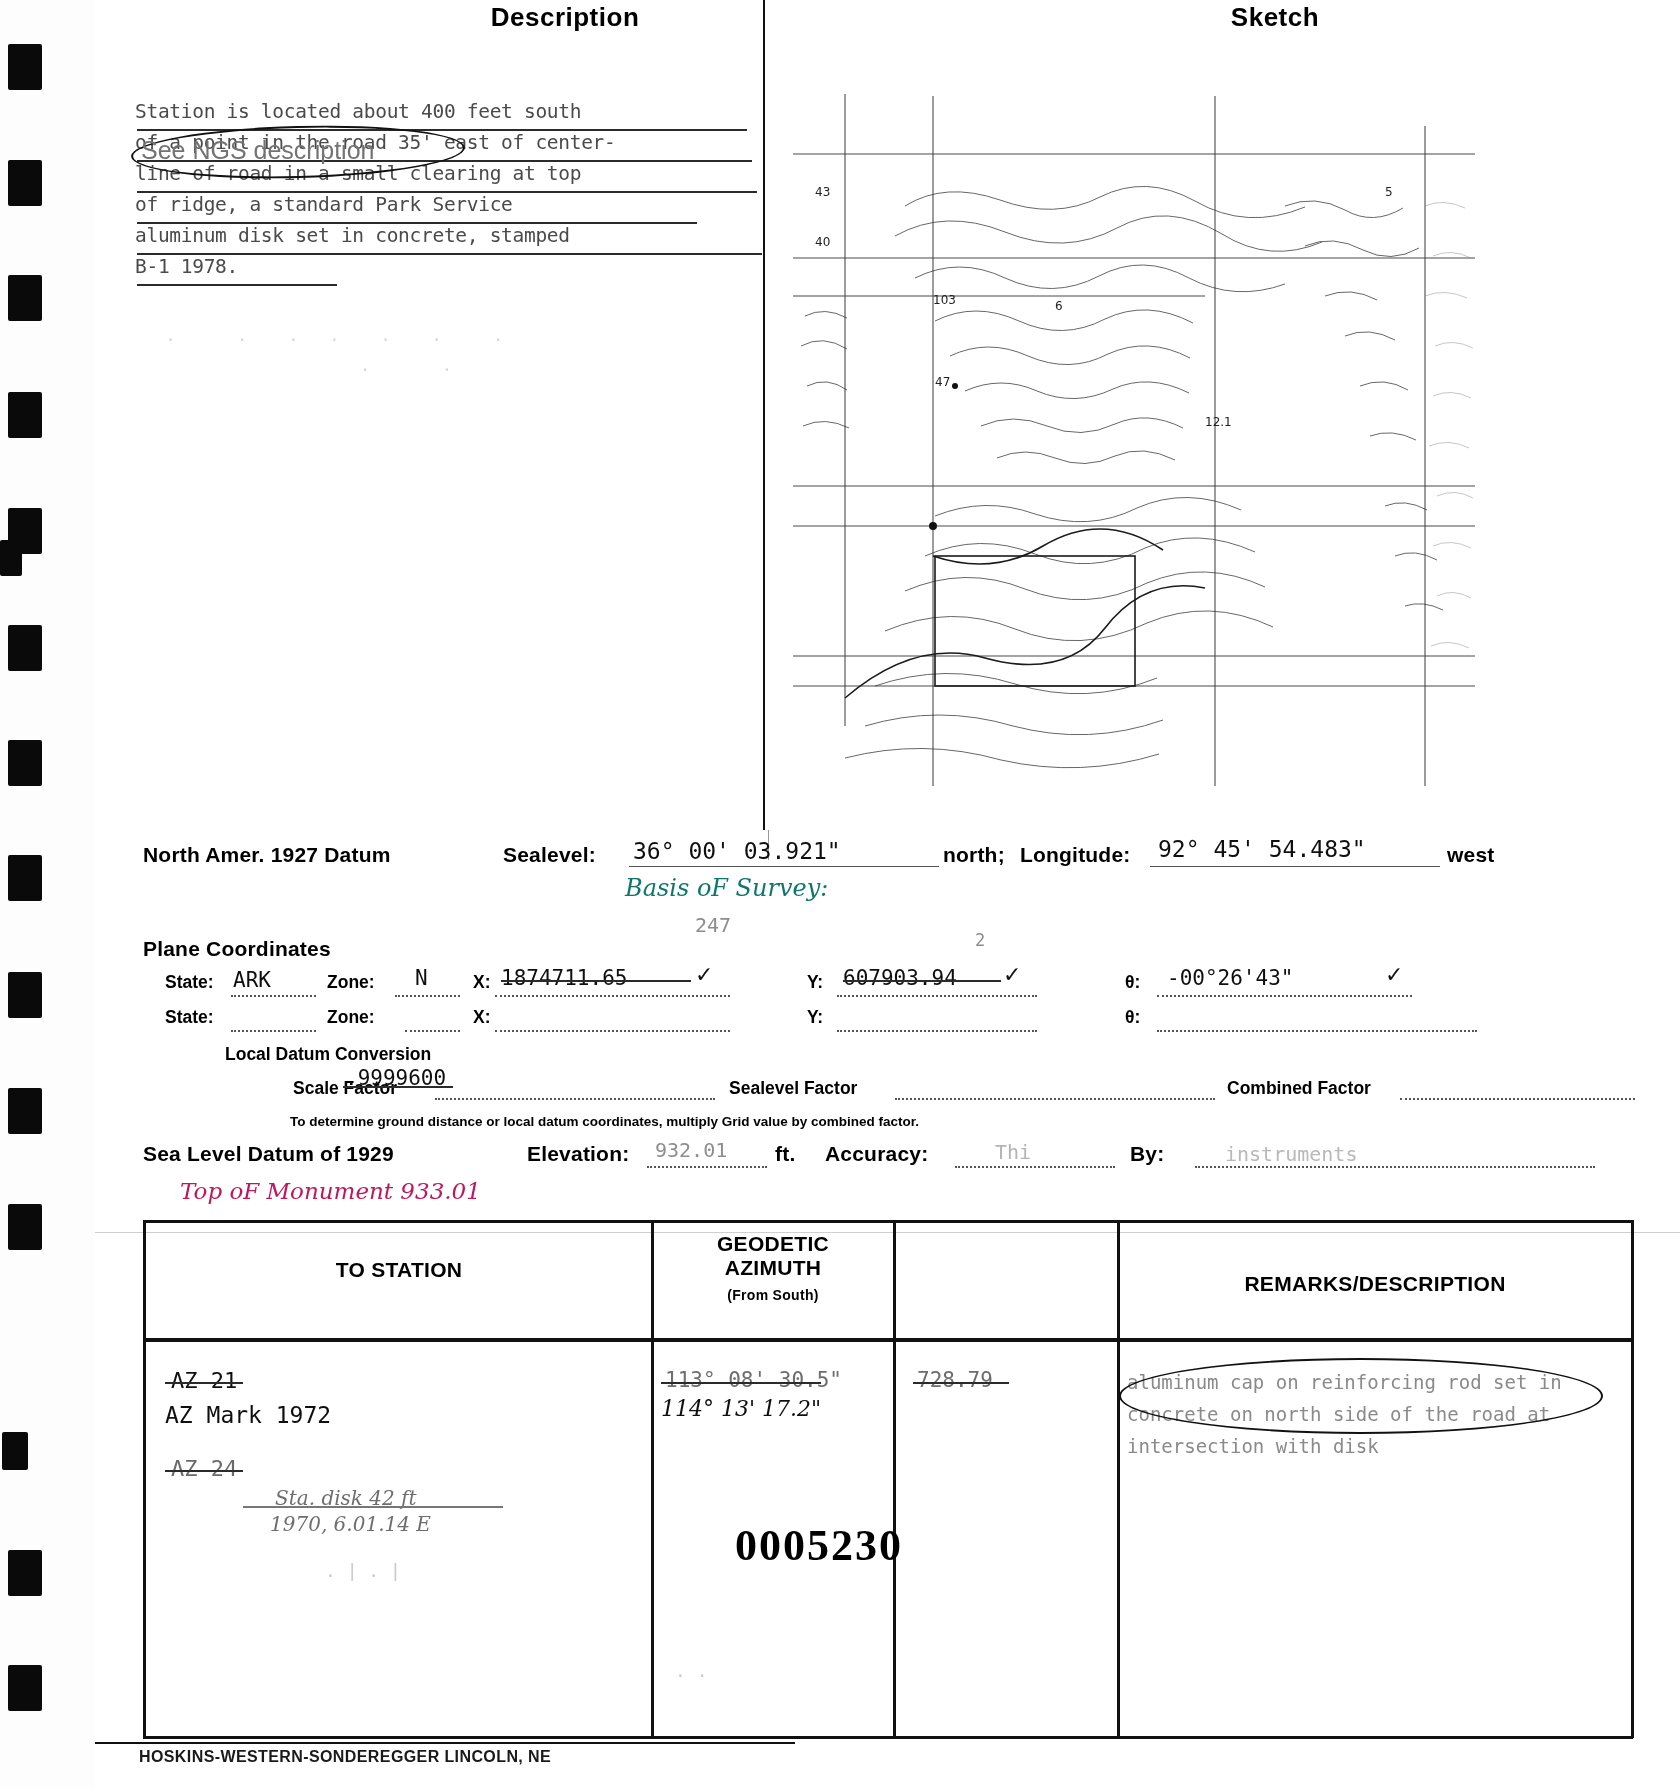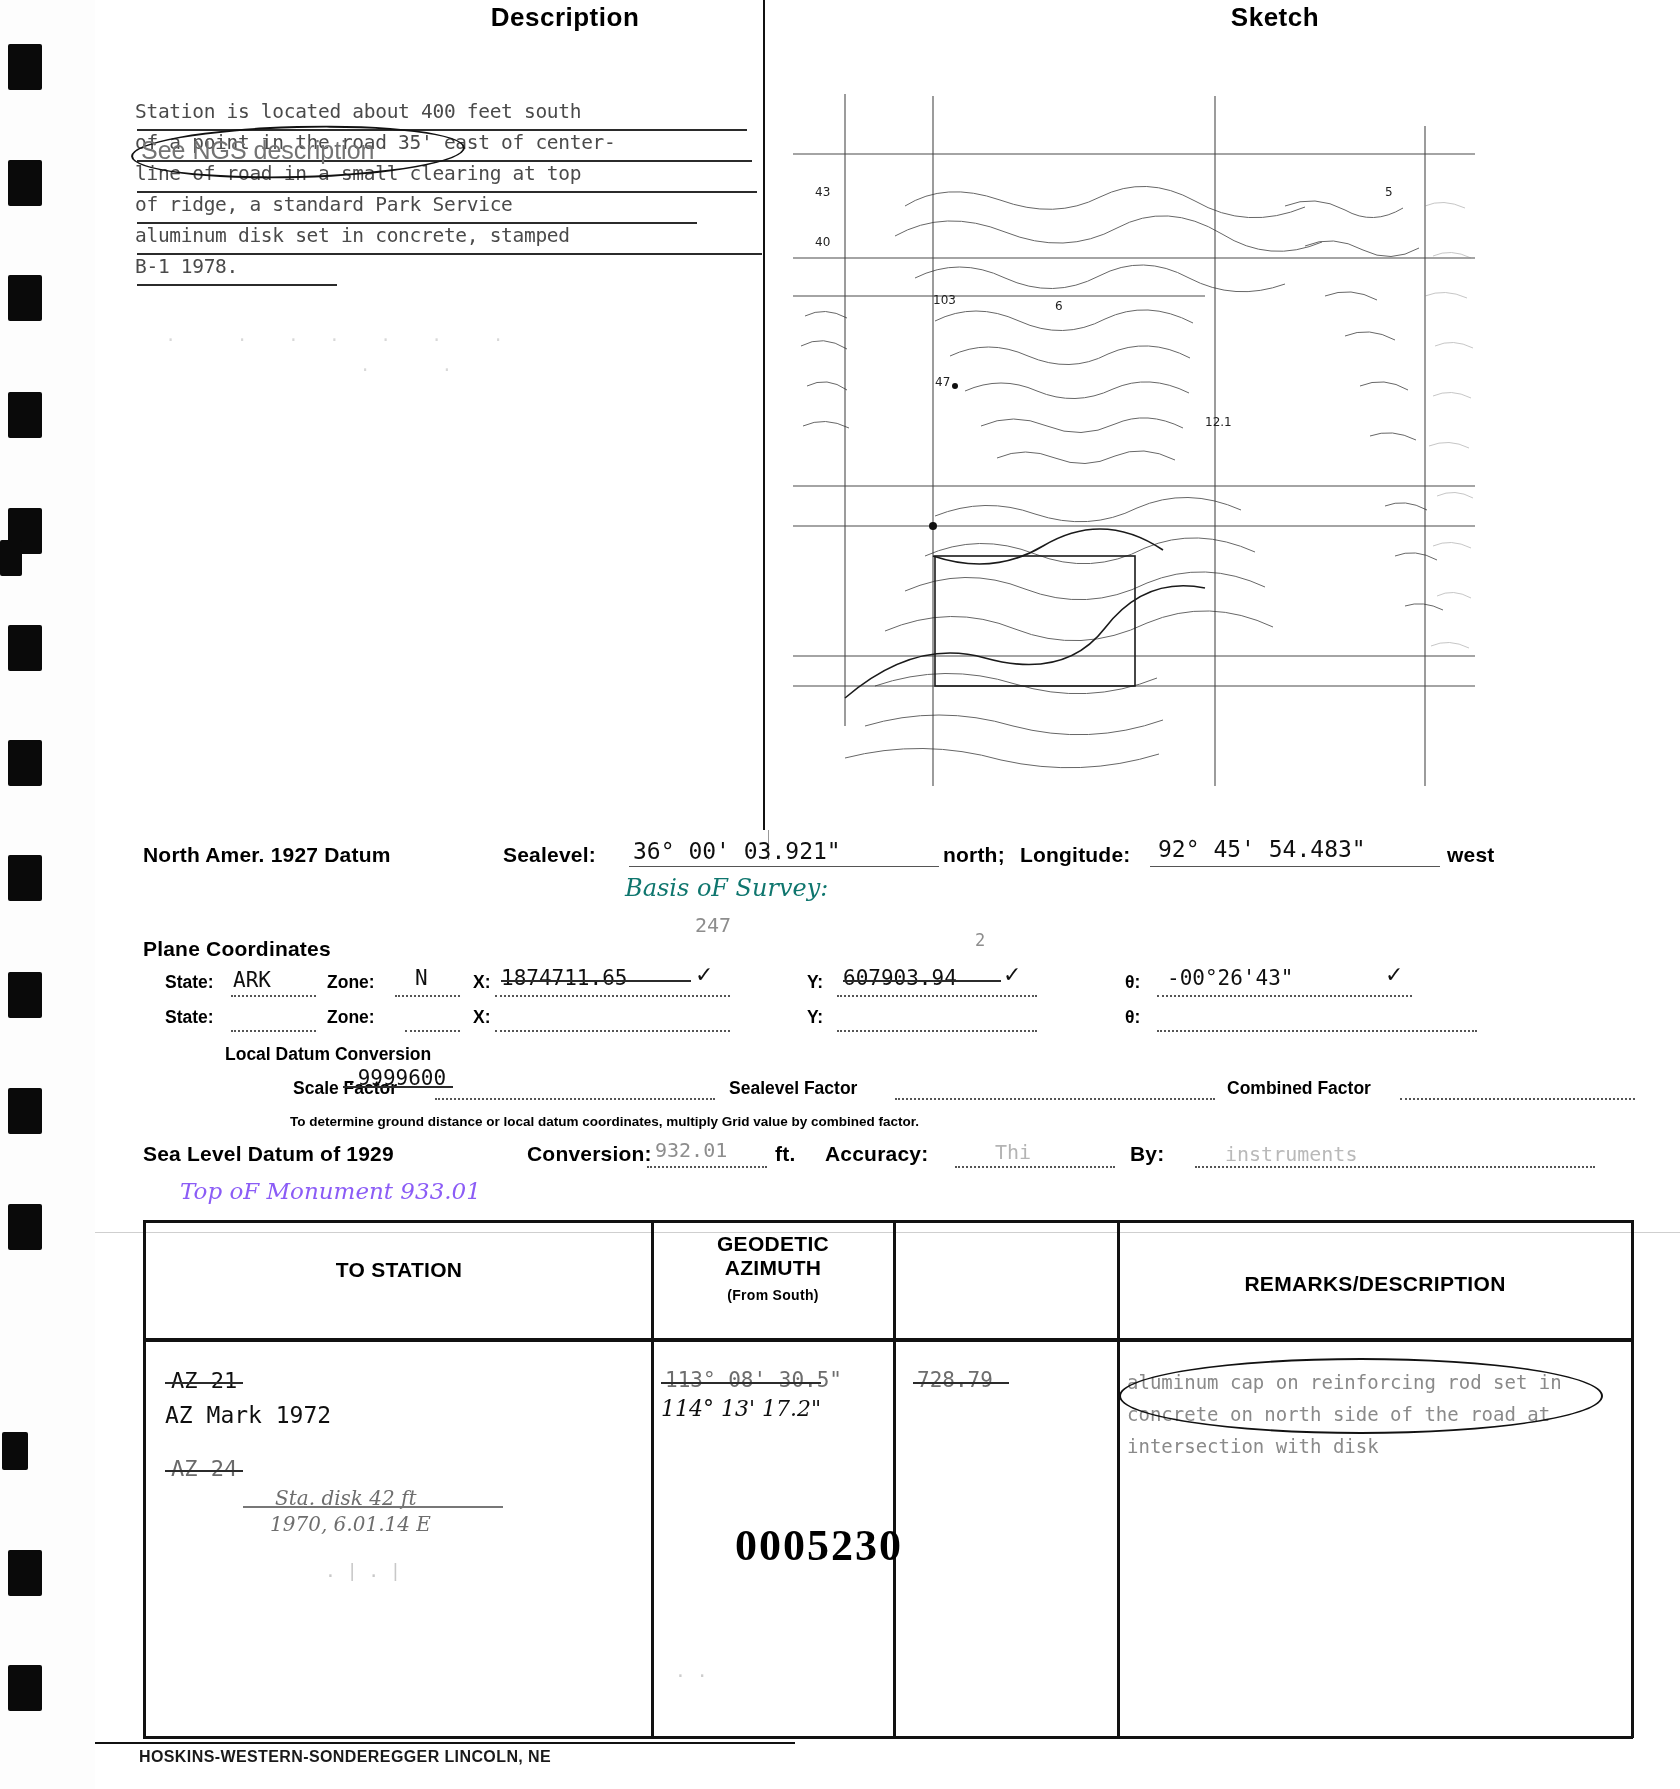--- a/index.html
+++ b/index.html
@@ -445,32 +445,32 @@
   <div class="strike-line" style="left:248px; top:1086px; width:110px;"></div>
   <div class="dots" style="left:340px; top:1098px; width:280px;"></div>
   <div class="lbl-sm" style="left:634px; top:1078px;">Sealevel Factor</div>
   <div class="dots" style="left:800px; top:1098px; width:320px;"></div>
   <div class="lbl-sm" style="left:1132px; top:1078px;">Combined Factor</div>
   <div class="dots" style="left:1305px; top:1098px; width:235px;"></div>
 
   <div class="lbl-tiny" style="left:195px; top:1114px;">To determine ground distance or local datum coordinates, multiply Grid value by combined factor.</div>
 
   <div class="lbl" style="left:48px; top:1142px;text-align:right;">Sea Level Datum of 1929</div>
-  <div class="lbl" style="left:432px; top:1142px;">Conversion:</div>
+  <div class="lbl" style="left:432px; top:1142px;">Elevation:</div>
   <div class="hw-faint" style="left:560px; top:1138px;">932.01</div>
   <div class="dots" style="left:552px; top:1166px; width:120px;"></div>
   <div class="lbl" style="left:680px; top:1142px;">ft.</div>
   <div class="lbl" style="left:730px; top:1142px;">Accuracy:</div>
   <div class="hw-faint" style="left:900px; top:1140px; color:#b4b4b4;">Thi</div>
   <div class="dots" style="left:860px; top:1166px; width:160px;"></div>
   <div class="lbl" style="left:1035px; top:1142px;">By:</div>
   <div class="hw-faint" style="left:1130px; top:1142px; color:#b9b9b9;">instruments</div>
   <div class="dots" style="left:1100px; top:1166px; width:400px;"></div>
 
-  <div class="hw-script" style="left:85px; top:1178px; font-size:23px; color:#8b5cf6;">Top oF Monument  933.01</div>
+  <div class="hw-script" style="left:85px; top:1178px; font-size:23px; color:#be185d;">Top oF Monument  933.01</div>
 
   <div class="hline-page"></div>
 
   <div class="tbl-border" style="left:48px; top:1220px; width:1490px; height:2.5px;"></div>
   <div class="tbl-border" style="left:48px; top:1338px; width:1490px; height:3.5px;"></div>
   <div class="tbl-border" style="left:48px; top:1220px; width:2.5px; height:518px;"></div>
   <div class="tbl-border" style="left:1536px; top:1220px; width:2.5px; height:518px;"></div>
   <div class="tbl-border" style="left:556px; top:1220px; width:2.5px; height:518px;"></div>
   <div class="tbl-border" style="left:798px; top:1220px; width:2.5px; height:518px;"></div>
   <div class="tbl-border" style="left:1022px; top:1220px; width:2.5px; height:518px;"></div>

